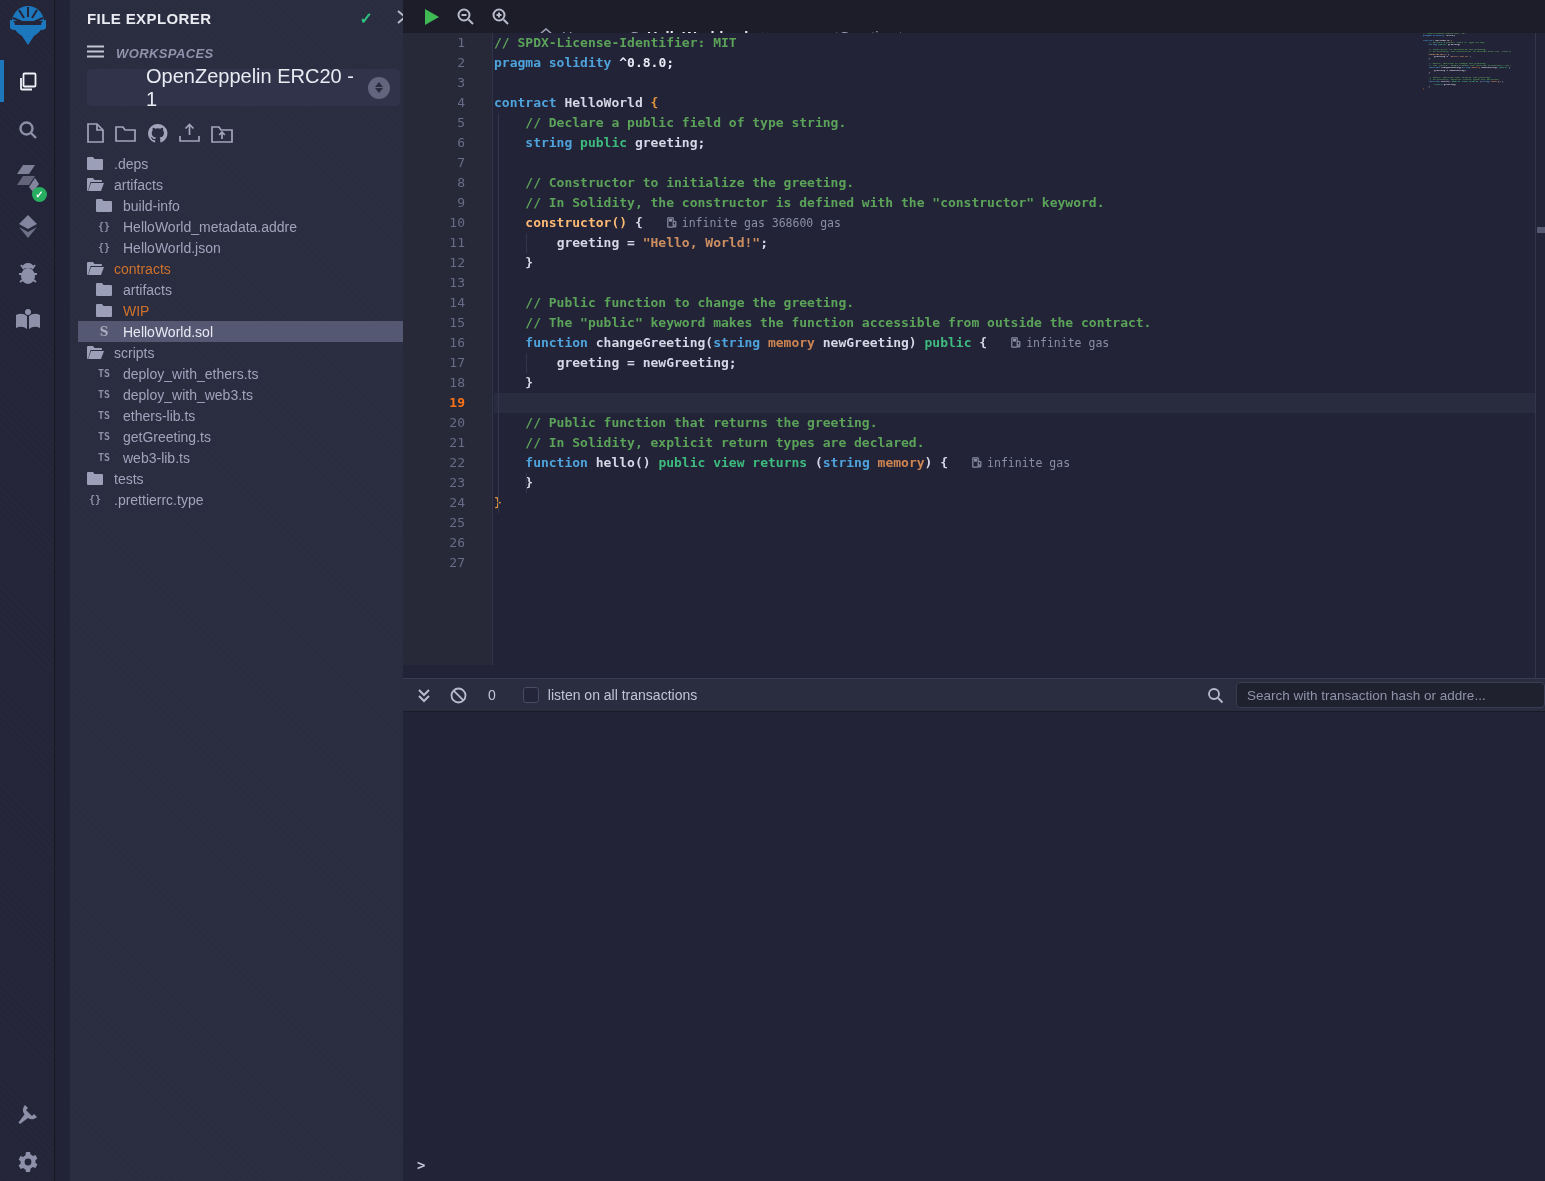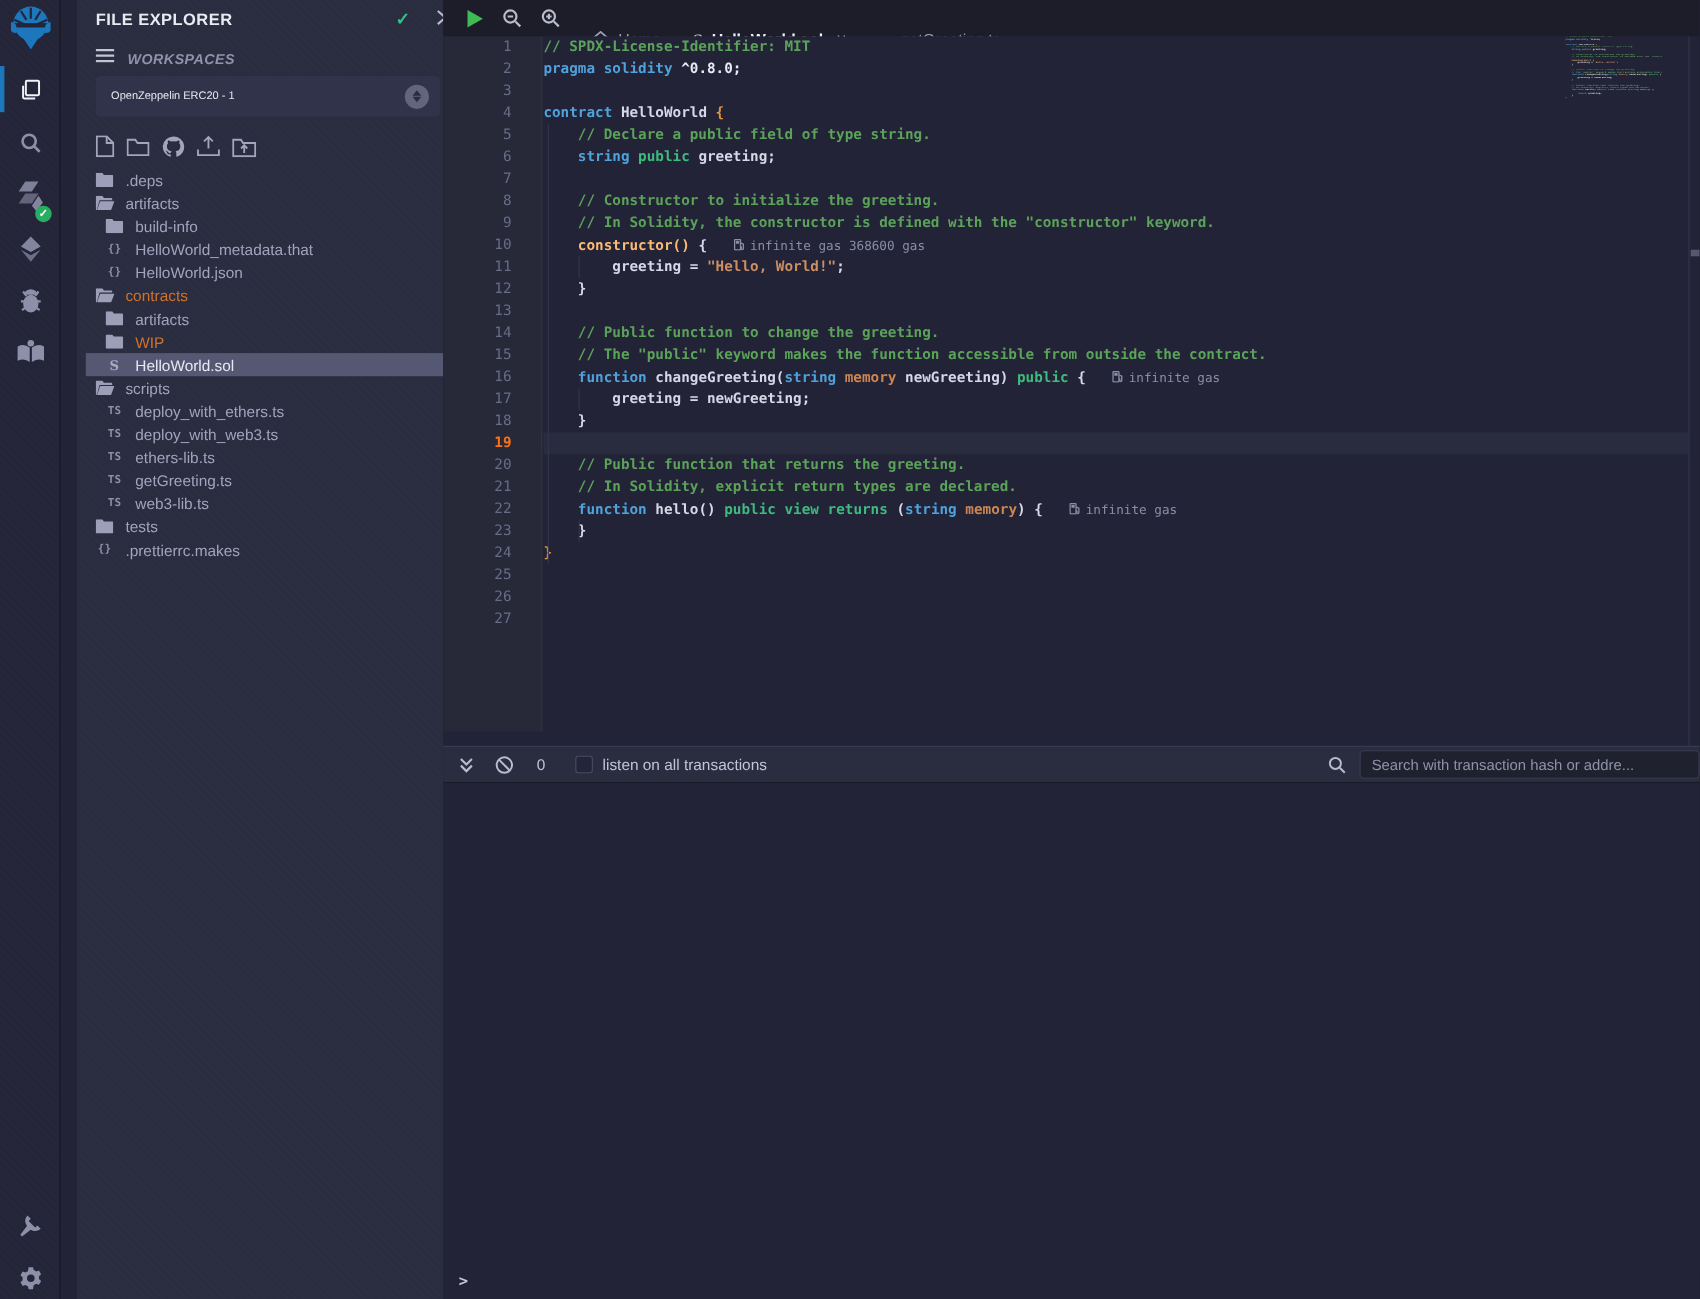--- a/index.html
+++ b/index.html
@@ -21,21 +21,21 @@
   .sidepanel { position:absolute; left:70px; top:0; width:348px; height:1181px;
                background:#2a2c3f; border-right:1px solid #15161f; }
   .fe-header { position:absolute; top:6px; left:17px; right:10px; height:24px; display:flex; align-items:center; }
   .fe-title { color:#e9eaf2; font-size:15px; font-weight:700; letter-spacing:.4px; flex:1; }
   .fe-check { color:#2ec27e; font-size:16px; font-weight:bold; margin-right:22px; }
   .fe-chevron { color:#b8bac9; font-size:15px; font-weight:bold; }
   .ws-row { position:absolute; top:44px; left:17px; display:flex; align-items:center; gap:12px; }
   .ws-label { color:#9093ac; font-size:13px; font-weight:700; letter-spacing:.4px;font-style:italic; }
   .ws-select { position:absolute; top:69px; left:17px; width:313px; height:37px; background:#31334a;
                border-radius:4px; display:flex; align-items:center; padding:0 10px 0 14px; cursor:pointer; }
-  .ws-select-text { color:#e9eaf2; font-size:10px; flex:1; }
+  .ws-select-text { color:#e9eaf2; font-size:20px; flex:1;margin-left:45px; }
   .ws-caret { width:22px; height:22px; border-radius:50%; background:#62657e; display:flex; flex-direction:column;
               align-items:center; justify-content:center; gap:1px; }
   .ws-caret i { display:block; width:0; height:0; border-left:4px solid transparent; border-right:4px solid transparent; }
   .ws-caret .up { border-bottom:5px solid #2a2c3f; }
   .ws-caret .dn { border-top:5px solid #2a2c3f; }
   .fe-actions { position:absolute; top:122px; left:17px; display:flex; gap:11px; }
   .fe-actions .act { color:#a2a5bb; cursor:pointer; height:22px; display:flex; align-items:center; }
 
   .file-tree { position:absolute; top:153px; left:0; right:0; }
   .tree-row { height:21px; display:flex; align-items:center; padding-left:16px; cursor:pointer;
@@ -257,21 +257,21 @@
             <svg width="16" height="13" viewBox="0 0 16 13" fill="#9ba0b8">
               <path d="M0 1 a1 1 0 0 1 1-1 h5 l1.5 2 H15 a1 1 0 0 1 1 1 v9 a1 1 0 0 1 -1 1 H1 a1 1 0 0 1 -1-1 z"></path>
             </svg>
           </span>
           <span>build-info</span>
         </div>
         <div class="tree-row depth1">
           <span class="tree-ico">
             <span class="txtico">{}</span>
           </span>
-          <span>HelloWorld_metadata.that</span>
+          <span>HelloWorld_metadata.addre</span>
         </div>
         <div class="tree-row depth1">
           <span class="tree-ico">
             <span class="txtico">{}</span>
           </span>
           <span>HelloWorld.json</span>
         </div>
         <div class="tree-row depth0 accent">
           <span class="tree-ico">
             <svg width="17" height="13" viewBox="0 0 17 13" fill="#9ba0b8">
@@ -347,21 +347,21 @@
             <svg width="16" height="13" viewBox="0 0 16 13" fill="#9ba0b8">
               <path d="M0 1 a1 1 0 0 1 1-1 h5 l1.5 2 H15 a1 1 0 0 1 1 1 v9 a1 1 0 0 1 -1 1 H1 a1 1 0 0 1 -1-1 z"></path>
             </svg>
           </span>
           <span>tests</span>
         </div>
         <div class="tree-row depth0">
           <span class="tree-ico">
             <span class="txtico">{}</span>
           </span>
-          <span>.prettierrc.makes</span>
+          <span>.prettierrc.type</span>
         </div>
       </div>
   </div>
 
   <div class="main">
 
     <div class="tabbar">
       <div class="ed-tools">
         <span class="tool">
           <svg width="17" height="18" viewBox="0 0 17 18">

